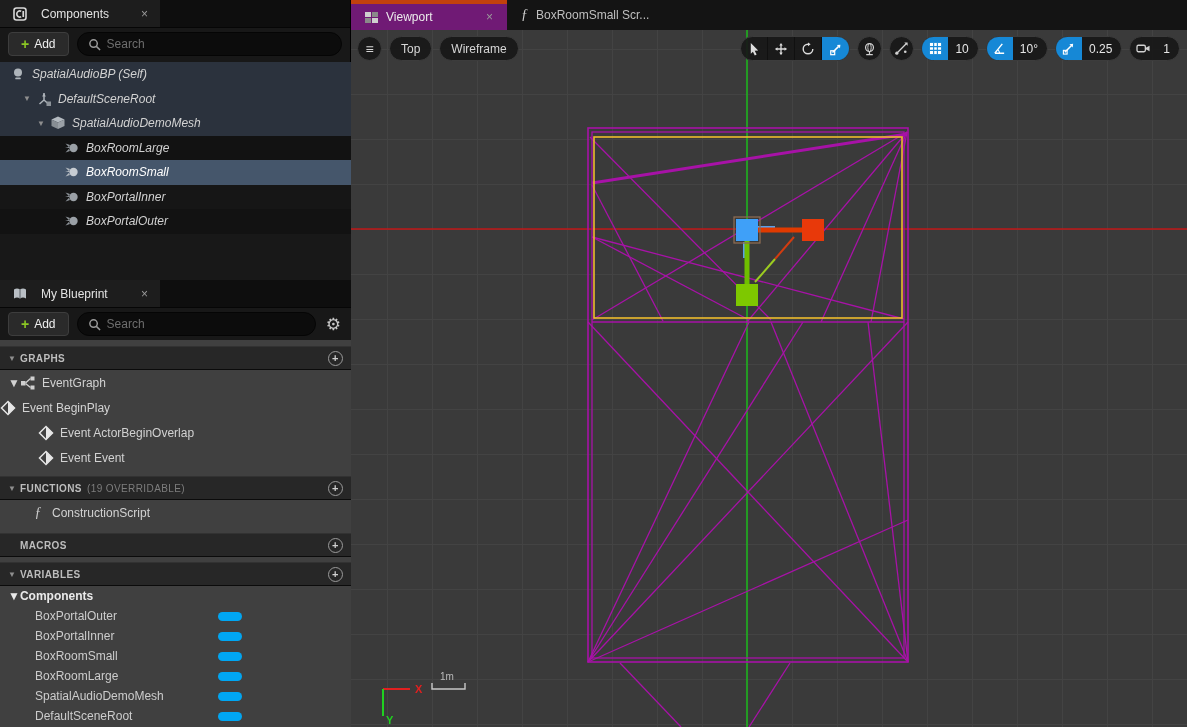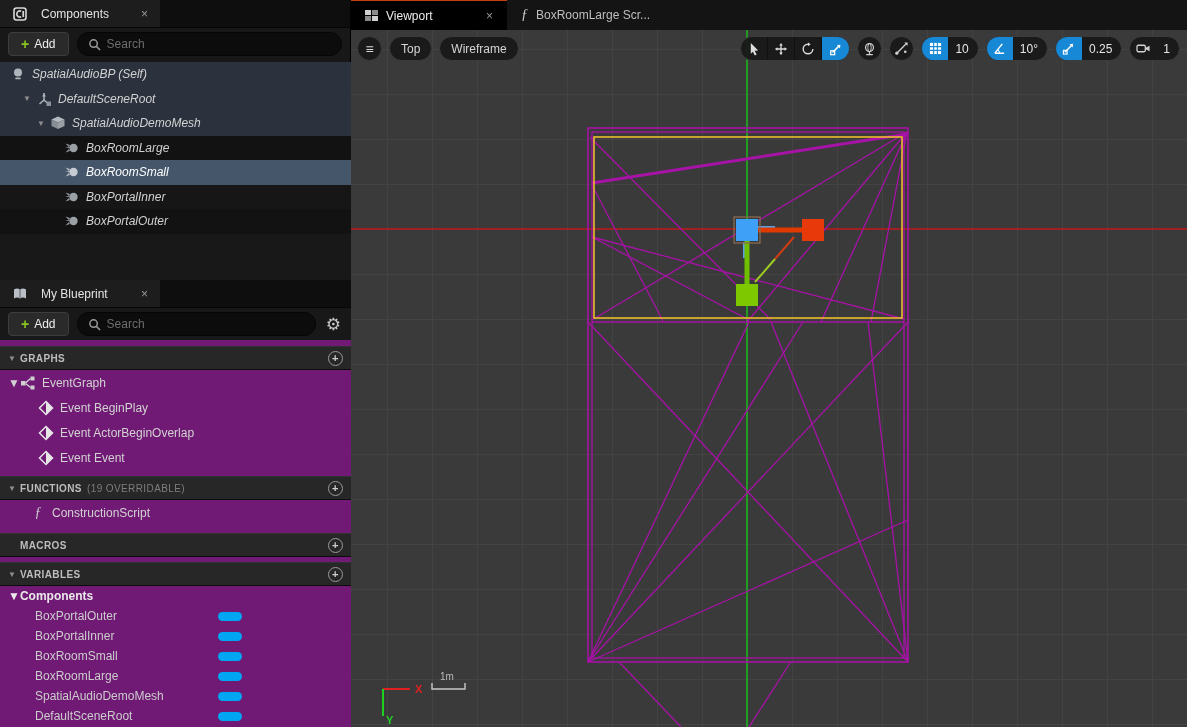--- a/index.html
+++ b/index.html
@@ -28,38 +28,38 @@
   .ctree { position:absolute; top:62px; left:0; right:0; bottom:0; background:#181818; }
   .trow { display:flex; align-items:center; height:24.5px; font-size:12px; color:#d2d2d2;font-style:italic; }
   .trow .tarrow { width:10px; font-size:8px; color:#8e8e8e; margin-right:4px; text-align:center; }
   .ticon { width:16px; height:16px; margin-right:6px; flex:none; }
   .row-parent { background:#2b323d; }
   .row-a { background:#121212; }
   .row-b { background:#161616; }
   .row-sel { background:#45566b; color:#fff; }
 
   
-  .mybp { position:absolute; top:280px; left:0; width:351px; height:447px; background:#701a75; }
+  .mybp { position:absolute; top:280px; left:0; width:351px; height:447px; background:#404040; }
   .sec-head { height:24px; display:flex; align-items:center; padding:0 8px;
               background:#272727; border-top:1px solid #323232; border-bottom:1px solid #0b0b0b;
               font-size:10px; font-weight:bold; color:#bdbdbd; letter-spacing:.4px; }
   .sec-head .tarrow { font-size:8px; color:#8e8e8e; width:12px; }
   .sec-suffix { font-weight:normal; color:#7d7d7d; margin-left:5px; font-size:10px; }
   .plus-circle { margin-left:auto; width:15px; height:15px; border:1px solid #9a9a9a; border-radius:50%;
                  color:#cfcfcf; font-size:11px; line-height:13px; text-align:center; }
   .bprow { display:flex; align-items:center; height:25px; font-size:12px; color:#d2d2d2; }
   .varrow { display:flex; align-items:center; height:20px; font-size:12px; color:#cccccc; position:relative; }
   .vpill { position:absolute; left:218px; width:24px; height:9px; border-radius:5px; background:#00a6f2; }
   .spacer6 { height:6px; } .spacer8 { height:8px; } .spacer5 { height:5px; }
 
   
   .vp { position:absolute; left:351px; top:0; width:836px; height:727px; }
   .vp-tabbar { position:absolute; top:0; left:0; right:0; height:30px; background:#141414; display:flex; }
   .vp-tab { display:flex; align-items:center; gap:8px; padding:0 14px; font-size:12px; color:#bfbfbf; }
-  .vp-tab.active { background:#000000; border-top:1px solid #c2410c; color:#ececec; min-width:156px; }
+  .vp-tab.active { background:#701a75; border-top:4px solid #c2410c; color:#ececec; min-width:156px; }
   .ftab-icon { font-family:"Liberation Serif", serif; font-style:italic; font-size:14px; color:#cdcdcd; }
   .grid-glyph { display:grid; grid-template-columns:6px 6px; grid-template-rows:5px 5px; gap:1px; }
   .grid-glyph i { background:#cfcfcf; } .grid-glyph i.dim { background:#8a8a8a; }
 
   .vp-canvas { position:absolute; top:30px; left:0; right:0; bottom:0;
     background-color:#3a3a3a;
     background-image:linear-gradient(#434343 1px, transparent 1px),
                      linear-gradient(90deg,#434343 1px, transparent 1px);
     background-size:45px 45px; background-position:36px 19px; }
   .scene { position:absolute; inset:0; }
@@ -207,21 +207,21 @@
         <span class="tarrow">▼</span>
         <svg class="ticon" viewBox="0 0 16 16">
           <rect x="1" y="6" width="4.5" height="4.5" fill="#d0d0d0"></rect>
           <rect x="10.5" y="1.5" width="4" height="4" fill="#d0d0d0"></rect>
           <rect x="10.5" y="10.5" width="4" height="4" fill="#d0d0d0"></rect>
           <path d="M5.5 8 L10.5 3.5 M5.5 8.5 L10.5 12.5" stroke="#d0d0d0" stroke-width="1.3" fill="none"></path>
         </svg>
         <span>EventGraph</span>
       </div>
 
-      <div class="bprow" style="padding-left:38px">
+      <div class="bprow" style="">
         <svg class="ticon" viewBox="0 0 16 16">
           <path d="M8 1.5 L14.5 8 L8 14.5 L1.5 8 Z" fill="none" stroke="#e6e6e6" stroke-width="1.5"></path>
           <path d="M8 1.5 L14.5 8 L8 14.5 Z" fill="#e6e6e6"></path>
         </svg>
         <span>Event BeginPlay</span>
       </div>
       <div class="bprow" style="padding-left:38px">
         <svg class="ticon" viewBox="0 0 16 16">
           <path d="M8 1.5 L14.5 8 L8 14.5 L1.5 8 Z" fill="none" stroke="#e6e6e6" stroke-width="1.5"></path>
           <path d="M8 1.5 L14.5 8 L8 14.5 Z" fill="#e6e6e6"></path>
@@ -300,21 +300,21 @@
             <i></i>
             <i class="dim"></i>
             <i class="dim"></i>
             <i></i>
           </span>
         <span>Viewport</span>
         <span class="close-x">×</span>
       </div>
       <div class="vp-tab">
         <span class="ftab-icon">ƒ</span>
-        <span>BoxRoomLarge Scr...</span>
+        <span>BoxRoomSmall Scr...</span>
       </div>
     </div>
 
     <div class="vp-canvas">
 
       <svg class="scene" width="836" height="697" viewBox="0 0 836 697">
 
         <line x1="396" y1="0" x2="396" y2="697" stroke="#1db31d" stroke-width="1.6"></line>
         <line x1="0" y1="199" x2="836" y2="199" stroke="#c01717" stroke-width="1.6"></line>
 

